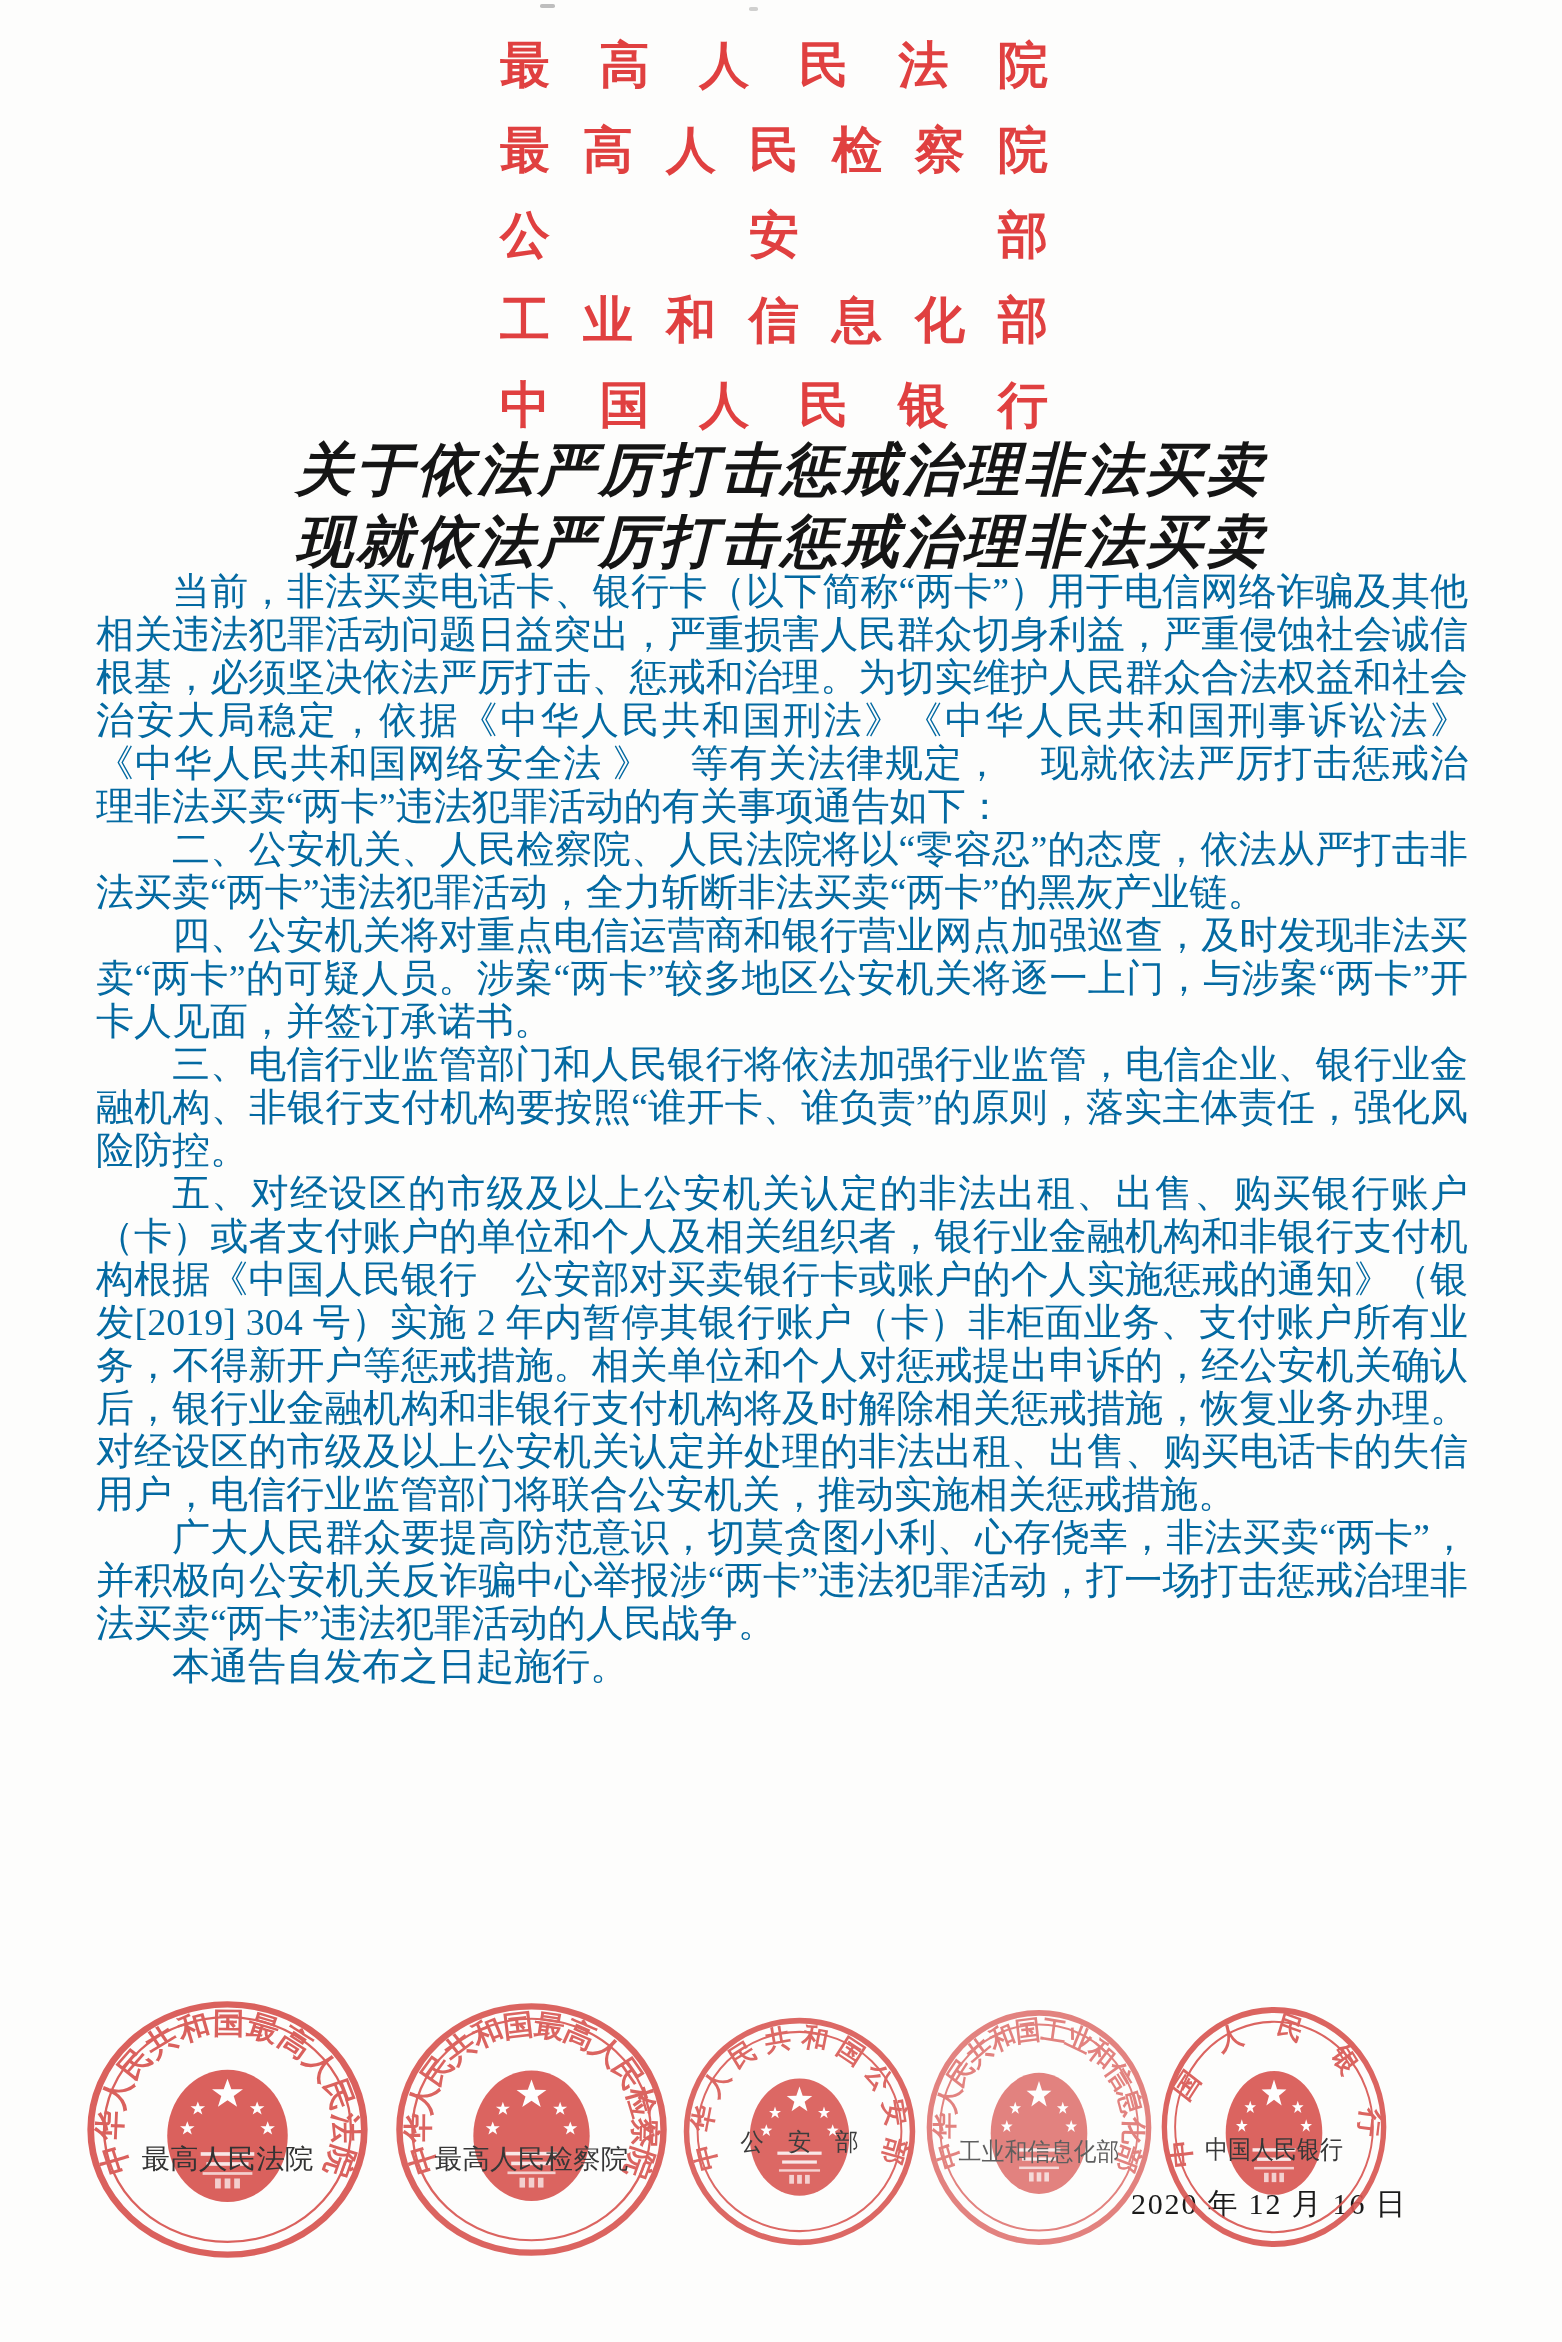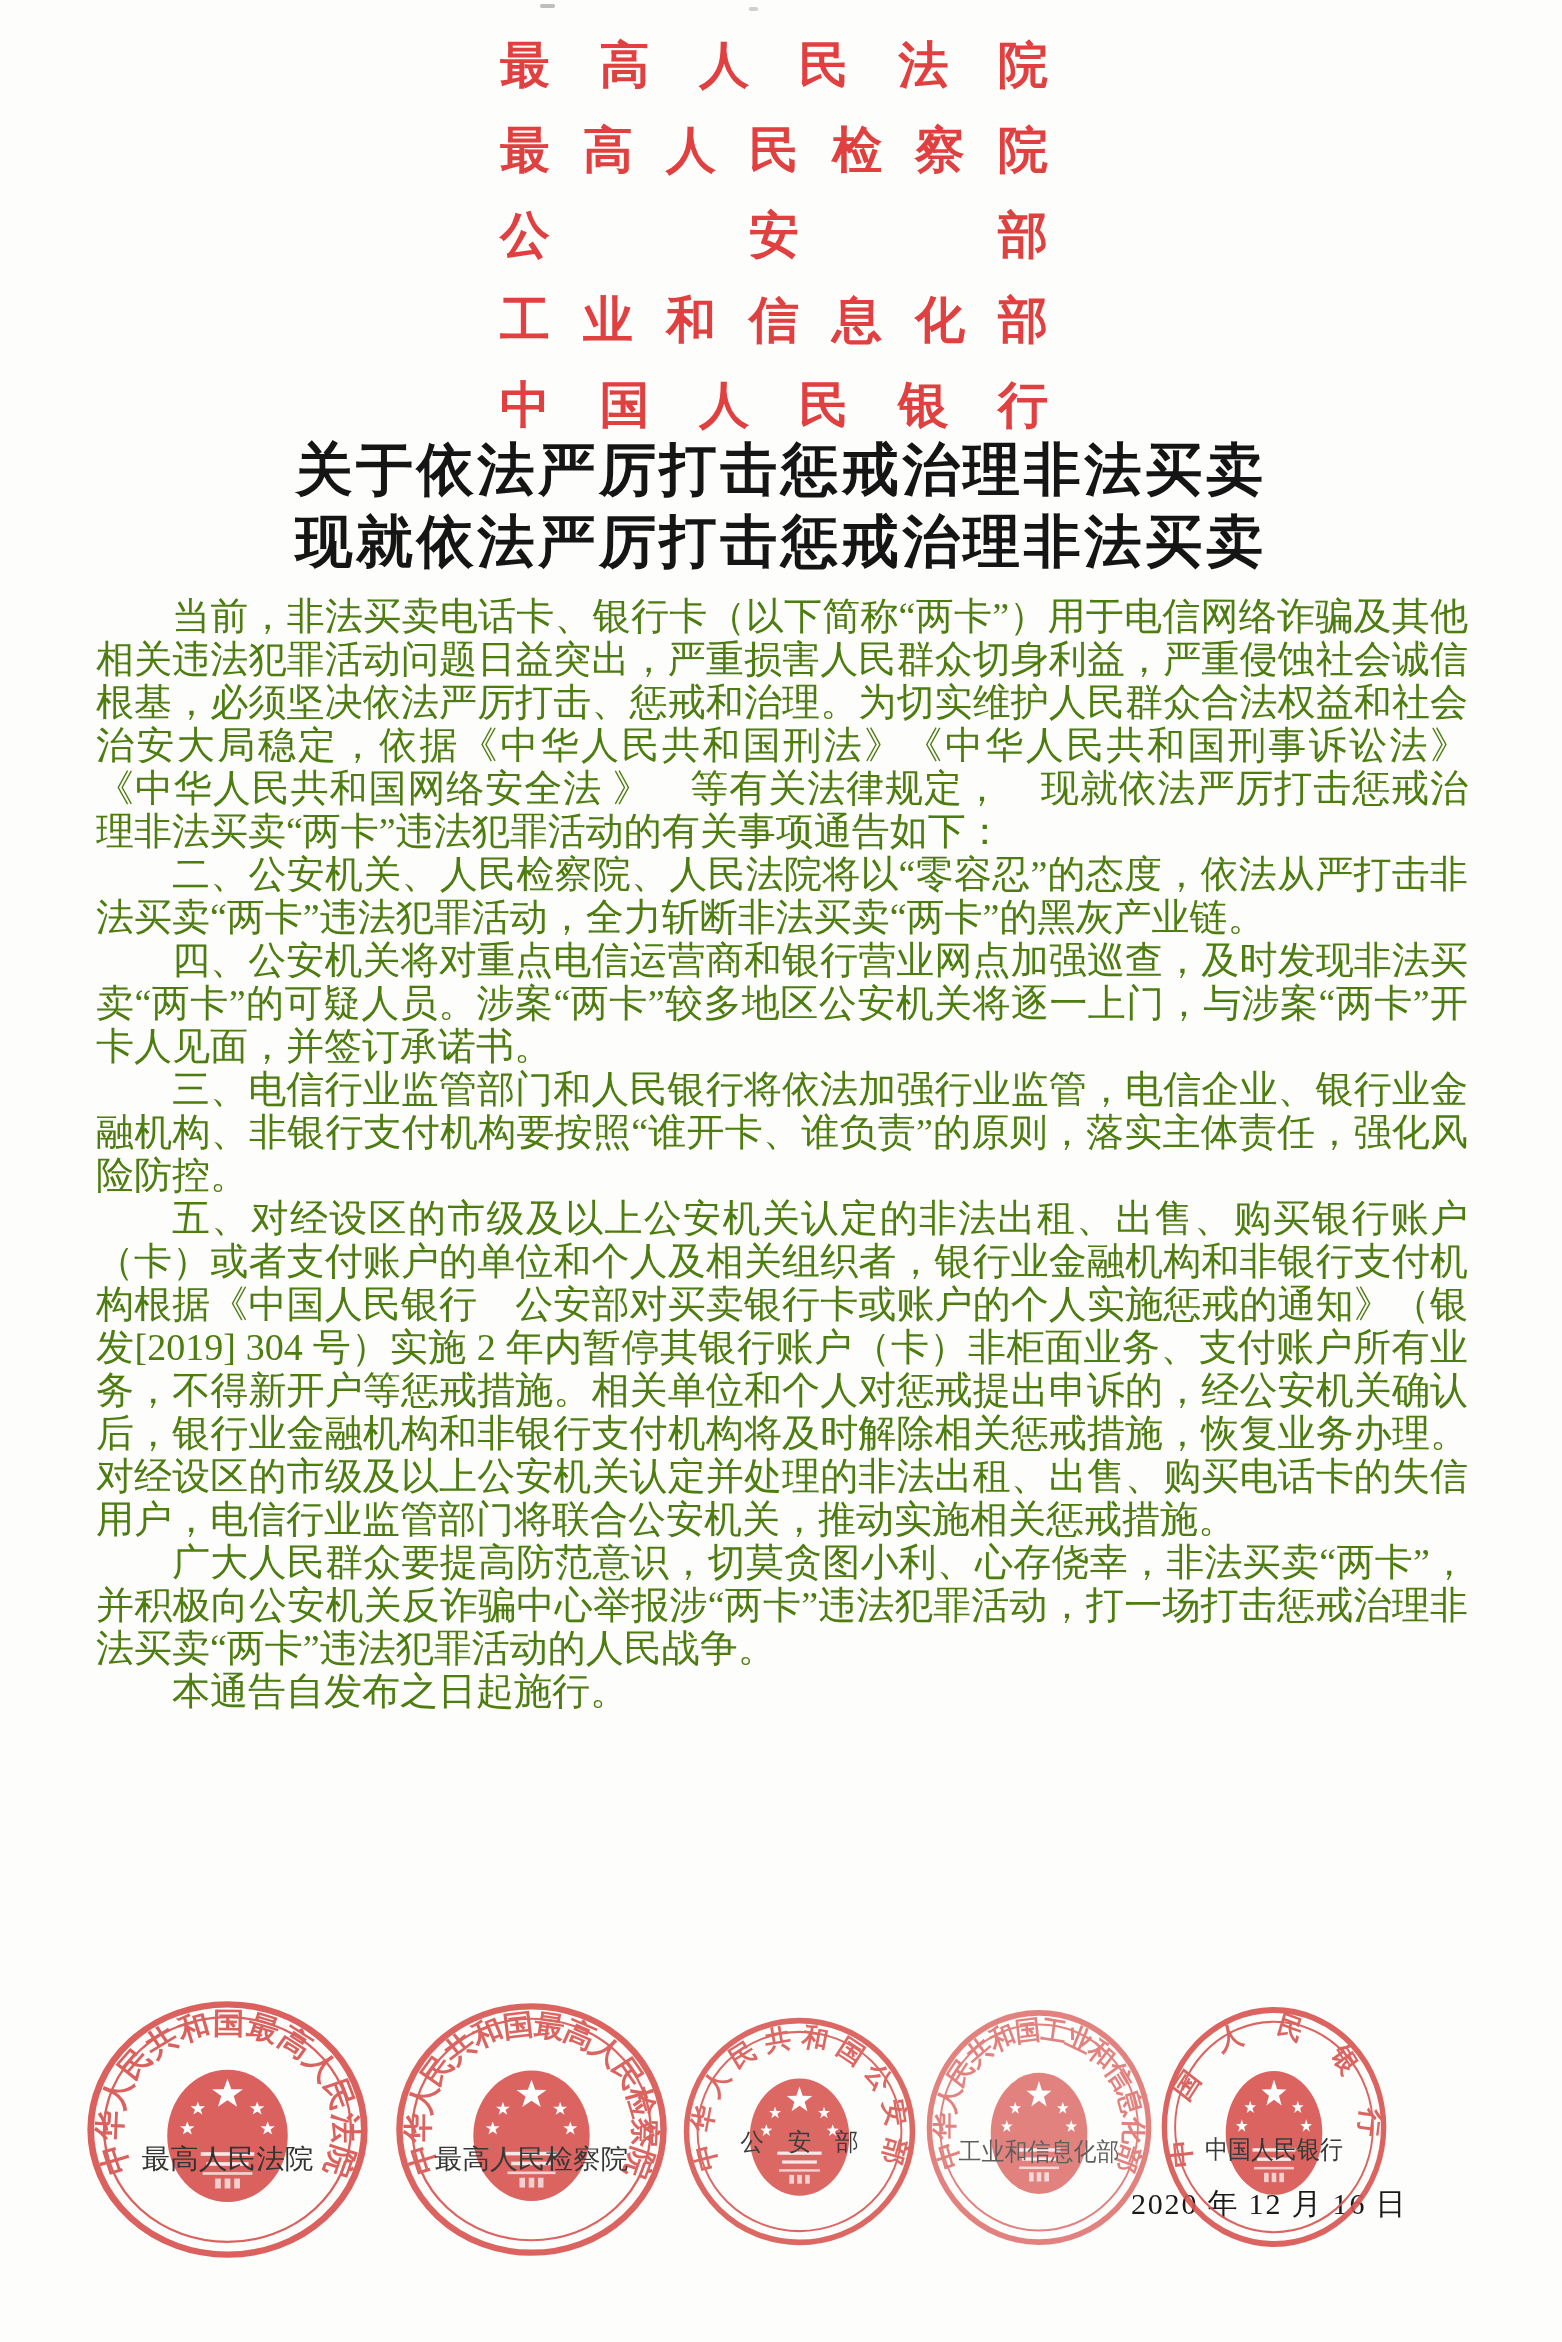--- a/index.html
+++ b/index.html
@@ -15,30 +15,30 @@
 
   
   .header{position:absolute;left:500px;top:22px;width:548px;}
   .header-line{
     display:flex;justify-content:space-between;align-items:center;
     height:85px;font-size:50px;font-weight:bold;color:#e04040;
   }
   .header-line span{display:block;line-height:1;}
 
   
-  .title{position:absolute;left:0;top:434px;width:100%;text-align:center;}
+  .title{position:absolute;left:0;top:434px;width:100%;text-align:center;font-style:italic;}
   .title-line{
     font-size:57px;line-height:72px;font-weight:bold;color:#151515;letter-spacing:3.7px;
   }
 
   
   .body{
-    position:absolute;left:96px;top:595px;width:1372px;
+    position:absolute;left:96px;top:570px;width:1372px;
     font-size:38px;line-height:43px;text-align:justify;text-justify:inter-character;
-    color:#4d7c0f;
+    color:#0369a1;
   }
   .body p{margin:0;text-indent:2em;}
 
   
   .seals{position:absolute;left:0;top:0;width:100%;height:100%;}
   .seal{position:absolute;}
   .issue-date{
     position:absolute;left:1131px;top:2184px;
     font-size:30px;letter-spacing:1.8px;color:#1a1a1a;white-space:nowrap;
   }

